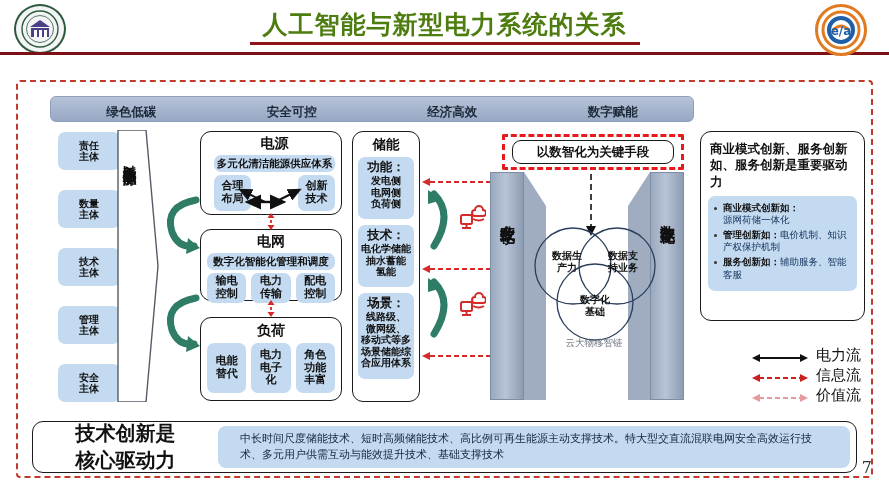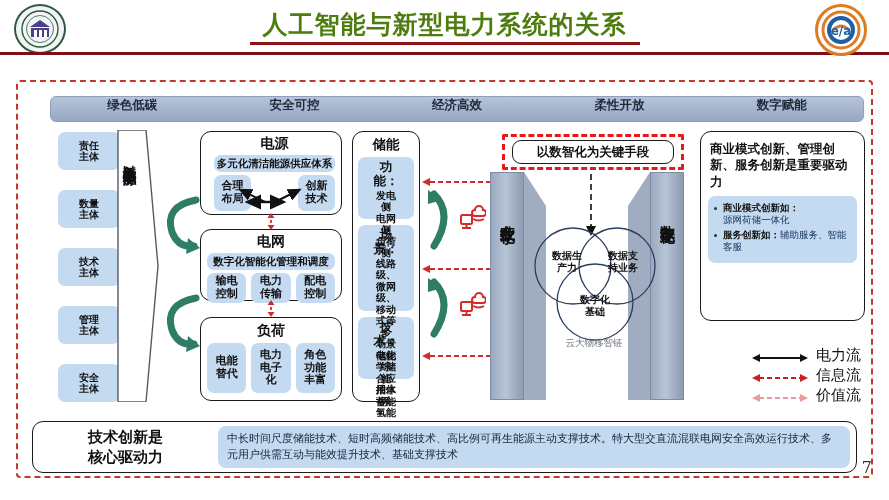--- a/index.html
+++ b/index.html
@@ -29,24 +29,24 @@
     border:3px solid #e07b22;background:#ffffff;
     display:flex;align-items:center;justify-content:center;overflow:hidden;
   }
   
   .frame{
     position:absolute;left:16px;top:80px;width:857px;height:398px;
     border:2px dashed #c0392b;border-radius:4px;box-sizing:border-box;
   }
   
   .banner{
-    position:absolute;left:50px;top:96px;width:814px;height:26px;
+    position:absolute;left:50px;top:96px;width:644px;height:26px;
     background:linear-gradient(180deg,#b6c3d8 0%,#97a8c4 100%);
     border:1px solid #8fa0bd;border-radius:6px;box-sizing:border-box;
-    display:flex;align-items:flex-start;
+    display:flex;align-items:flex-end;
   }
   .banner span{
     flex:1;text-align:center;font-size:12.5px;font-weight:bold;color:#1d2a3a;
   }
   
   .wbox{
     position:absolute;background:#ffffff;border:1.6px solid #1a1a1a;border-radius:11px;
     box-sizing:border-box;
   }
   .bluebox{
@@ -80,21 +80,21 @@
   .chain-cell{flex:1;font-size:11px;}
   
   .store{
     position:absolute;left:352px;top:131px;width:68px;height:271px;
   }
   .store-title{
     text-align:center;font-size:13.5px;font-weight:bold;color:#111;
     margin-top:4px;margin-bottom:3px;
   }
   .store-cell{
-    margin:0 5px 6px 5px;font-size:10px;flex-direction:column;padding:3px 16px;
+    margin:0 5px 6px 5px;font-size:10px;flex-direction:column;padding:3px 1px;
     justify-content:flex-start;
   }
   .store-cell b{font-size:12.5px;display:block;margin-bottom:1px;}
   
   .redbox{
     position:absolute;left:502px;top:134px;width:182px;height:36px;
     border:3px dashed #e8191d;box-sizing:border-box;border-radius:2px;
   }
   .keybox{
     position:absolute;left:512px;top:140px;width:162px;height:24px;
@@ -146,26 +146,26 @@
   .leg-row{display:flex;align-items:center;height:20px;}
   .leg-ico{width:56px;height:12px;position:relative;}
   .leg-txt{font-size:15px;color:#111;margin-left:8px;font-weight:normal;}
   
   .bottom{
     position:absolute;left:32px;top:421px;width:825px;height:52px;
     background:#fff;border:1.6px solid #1a1a1a;border-radius:11px;box-sizing:border-box;
     display:flex;align-items:center;
   }
   .bot-title{
-    width:185px;text-align:center;font-size:15px;font-weight:bold;color:#111;
+    width:185px;text-align:center;font-size:20px;font-weight:bold;color:#111;
     line-height:1.35;
   }
   .bot-text{
     flex:1;background:#c3daf0;border-radius:8px;height:42px;margin-right:6px;
-    display:flex;align-items:center;padding:0 9px;box-sizing:border-box;
+    display:flex;align-items:center;padding:0 22px;box-sizing:border-box;
     font-size:11px;color:#14263d;line-height:1.5;
   }
   .pageno{
     position:absolute;right:17px;top:458px;font-size:16px;color:#333;
     font-family:"DejaVu Serif","Liberation Serif",serif;
   }
   .arrow-svg{position:absolute;pointer-events:none;}
 </style>
 </head>
 <body>
@@ -194,21 +194,20 @@
     </svg>
   </div>
 </div>
 
 <div class="frame"></div>
 
 <div class="banner">
   <span>绿色低碳</span>
   <span>安全可控</span>
   <span>经济高效</span>
-  <span>柔性开放</span>
   <span>数字赋能</span>
 </div>
 
 <div class="leftcol">
   <div class="bluebox subj" style="top:2px">
     <span>责任<br>主体</span>
     </div>
   <div class="bluebox subj" style="top:60px">
     <span>数量<br>主体</span>
     </div>
@@ -307,27 +306,27 @@
   <path d="M38 10 Q6 16 14 42 Q20 58 36 56" fill="none" stroke="#2f7d66" stroke-width="7" stroke-linecap="round"></path>
   <path d="M30 48 L42 58 L28 64 Z" fill="#2f7d66"></path>
 </svg>
 
 <div class="wbox store">
   <div class="store-title">储能</div>
   <div class="bluebox store-cell" style="height:62px">
     <b>功能：</b>
     <span>发电侧<br>电网侧<br>负荷侧</span>
   </div>
+  <div class="bluebox store-cell" style="height:62px">
+    <b>技术：</b>
+    <span>电化学储能<br>抽水蓄能<br>氢能</span>
+  </div>
   <div class="bluebox store-cell" style="height:86px">
     <b>场景：</b>
     <span>线路级、<br>微网级、<br>移动式等多<br>场景储能综<br>合应用体系</span>
-  </div>
-  <div class="bluebox store-cell" style="height:62px">
-    <b>技术：</b>
-    <span>电化学储能<br>抽水蓄能<br>氢能</span>
   </div>
 </div>
 
 <svg class="arrow-svg" style="left:422px;top:176px;" width="82" height="12">
   <line x1="8" y1="6" x2="74" y2="6" stroke="#d42a2a" stroke-width="1.8" stroke-dasharray="5,3"></line>
   <path d="M0,6 L8,2 L8,10 Z" fill="#d42a2a"></path>
     <path d="M82,6 L74,2 L74,10 Z" fill="#d42a2a"></path>
 </svg>
 <svg class="arrow-svg" style="left:422px;top:263px;" width="82" height="12">
   <line x1="8" y1="6" x2="74" y2="6" stroke="#d42a2a" stroke-width="1.8" stroke-dasharray="5,3"></line>
@@ -392,25 +391,28 @@
     <circle cx="90" cy="44" r="38" fill="none" stroke="#2b3f5c" stroke-width="1.3"></circle>
     <circle cx="68" cy="80" r="38" fill="none" stroke="#2b3f5c" stroke-width="1.3"></circle>
   </svg>
   <div class="venn-lbl" style="left:12px;top:28px;width:56px;">数据生<br>产力</div>
   <div class="venn-lbl" style="left:68px;top:28px;width:56px;">数据支<br>持业务</div>
   <div class="venn-lbl" style="left:40px;top:72px;width:56px;">数字化<br>基础</div>
 </div>
 <div class="cloudtag">云大物移智链</div>
 
 <div class="wbox rpanel">
-  <div class="rtitle">商业模式创新、管理创新、服务创新是重要驱动力</div>
+  <div class="rtitle">商业模式创新、服务创新如、服务创新是重要驱动力</div>
   <ul class="rlist">
     <li>
       <b>商业模式创新如：</b><br>
       <span>源网荷储一体化</span>
+    </li>
+    <li>
+      <b>管理创新如：</b><span>电价机制、知识产权保护机制</span>
     </li>
     <li>
       <b>服务创新如：</b><span>辅助服务、智能客服</span>
     </li>
   </ul>
 </div>
 
 <div class="legend">
   <div class="leg-row">
     <div class="leg-ico">

